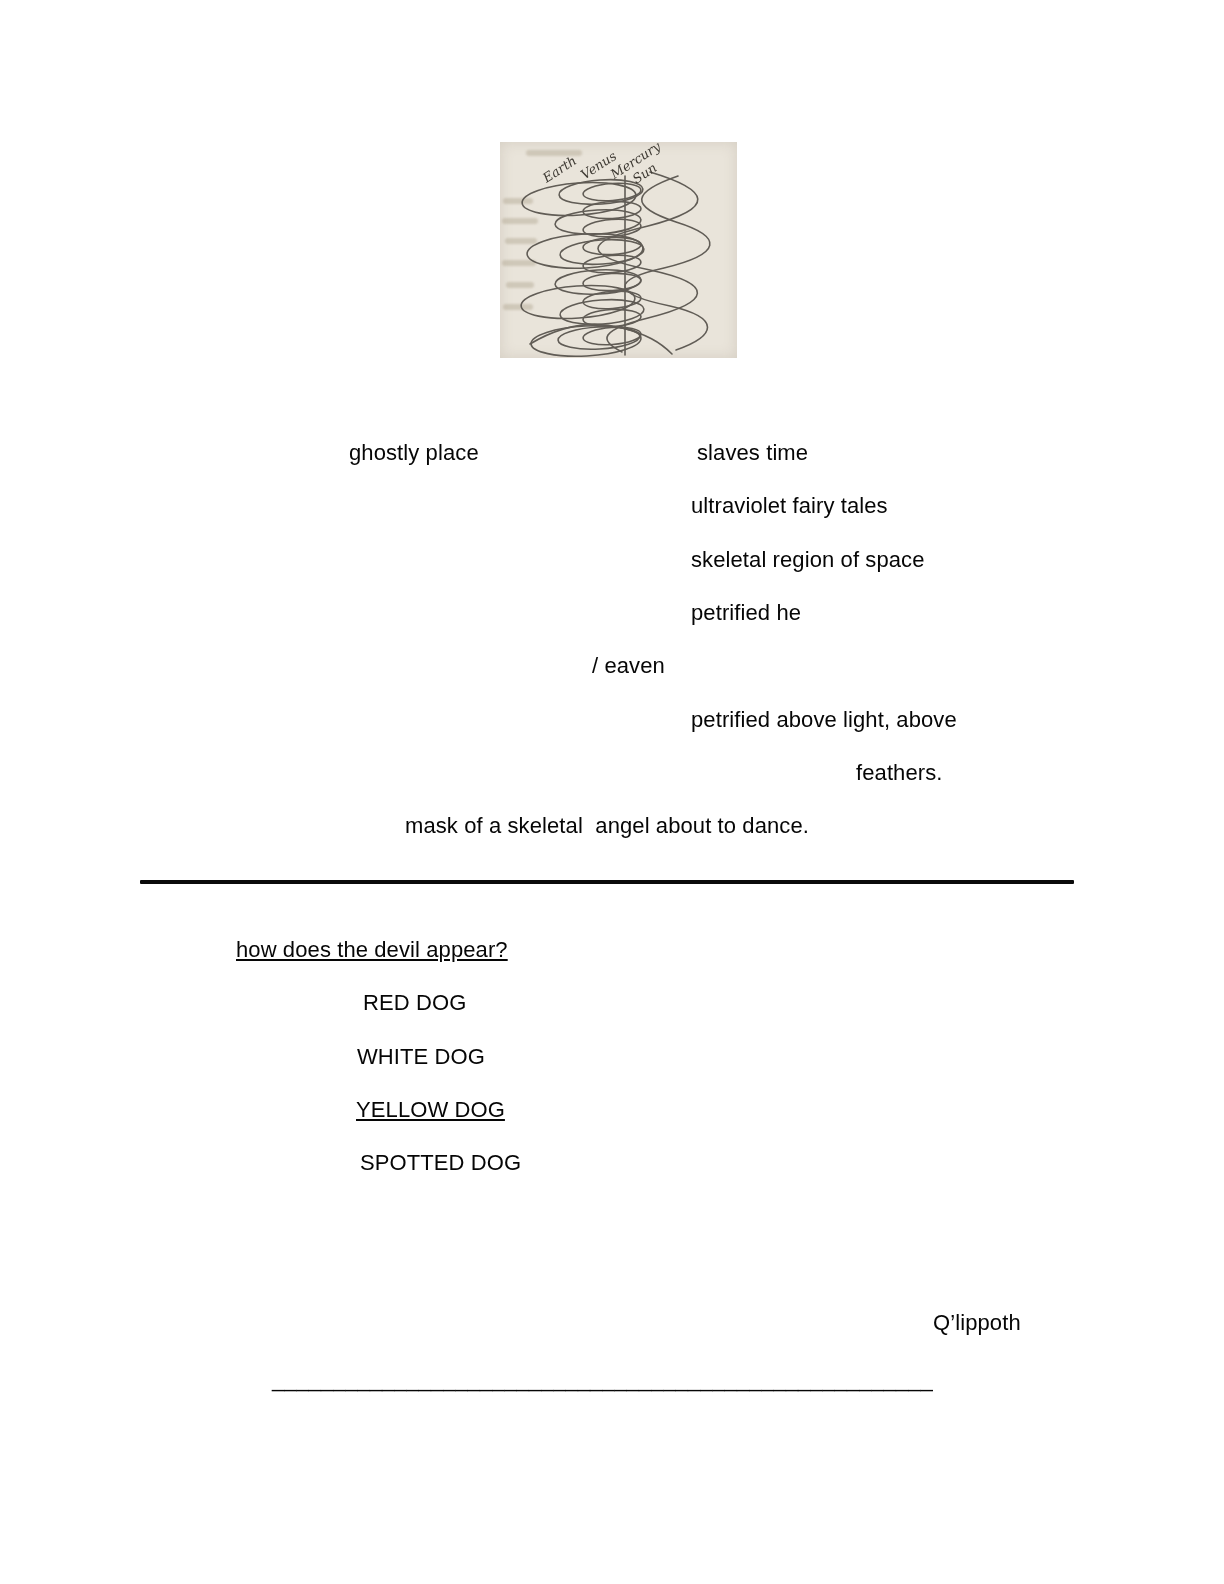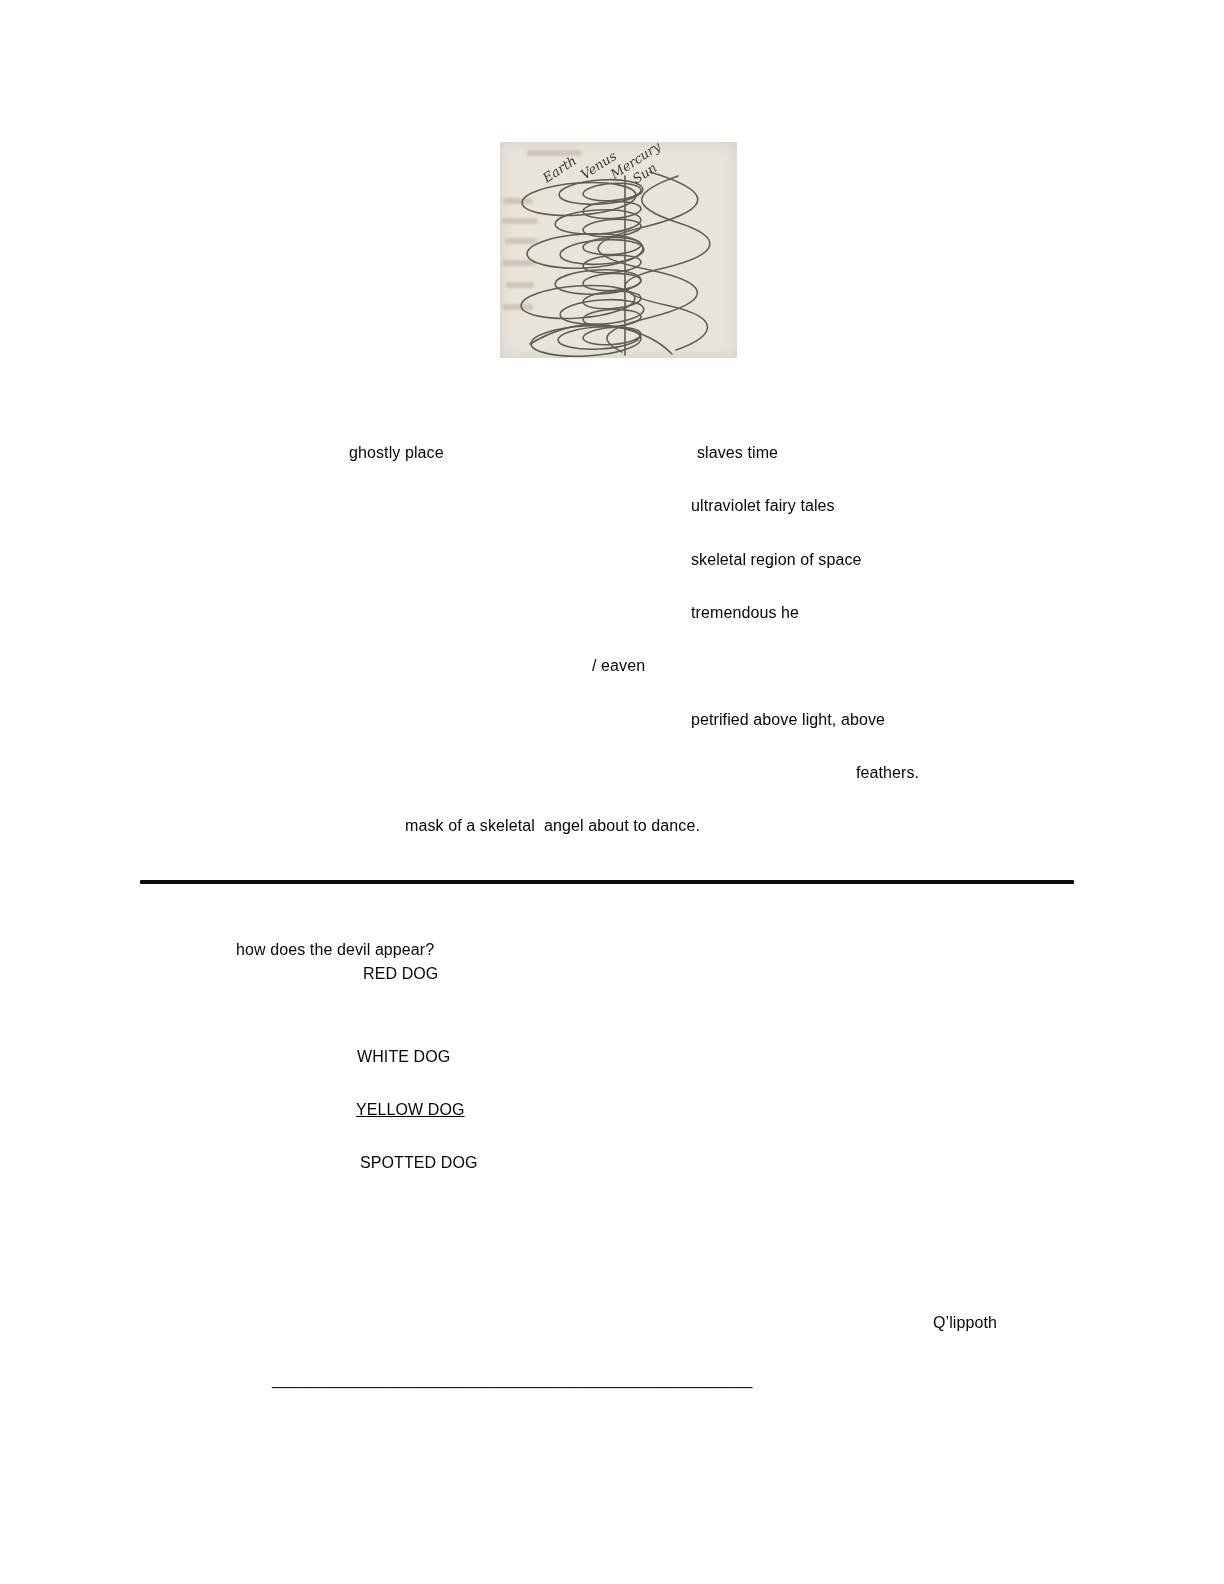--- a/index.html
+++ b/index.html
@@ -3,21 +3,21 @@
 <meta charset="utf-8">
 <style>
   html,body{margin:0;padding:0;}
   body{
     width:1224px;height:1584px;background:#ffffff;
     font-family:"Liberation Sans",sans-serif;color:#000;
     position:relative;overflow:hidden;
   }
   .page{position:absolute;left:0;top:0;width:1224px;height:1584px;}
   .line{
-    position:absolute;font-size:16px;line-height:24px;white-space:pre;
+    position:absolute;font-size:22px;line-height:24px;white-space:pre;
     color:#060606;letter-spacing:0.1px;
   }
   .rule{
     position:absolute;background:#0a0a0a;border-radius:1px;
   }
   .figure{
     position:absolute;left:500px;top:142px;width:237px;height:216px;
     background:#e9e4da;
     box-shadow:inset 0 0 14px rgba(120,108,88,0.18);
     overflow:hidden;
@@ -94,30 +94,30 @@
         <text class="fig-label" transform="translate(138,22) rotate(-33)">Mercury</text>
         <text class="fig-label" transform="translate(147,35) rotate(-33)">Sun</text>
       </g>
     </svg>
   </div>
 
   <div class="line" style="left:349px;top:441px;">ghostly place</div>
   <div class="line" style="left:697px;top:441px;">slaves time</div>
   <div class="line" style="left:691px;top:494px;text-align:right;">ultraviolet fairy tales</div>
   <div class="line" style="left:691px;top:548px;">skeletal region of space</div>
-  <div class="line" style="left:691px;top:601px;">tremendous he</div>
+  <div class="line" style="left:691px;top:601px;">petrified he</div>
   <div class="line" style="left:592px;top:654px;">/ eaven</div>
   <div class="line" style="left:691px;top:708px;">petrified above light, above</div>
   <div class="line" style="left:856px;top:761px;">feathers.</div>
   <div class="line" style="left:405px;top:814px;">mask of a skeletal  angel about to dance.</div>
 
   <div class="rule" style="left:140px;top:880px;width:934px;height:4px;"></div>
 
-  <div class="line" style="left:236px;top:938px;">how does the devil appear?</div>
-  <div class="line" style="left:363px;top:962px;">RED DOG</div>
+  <div class="line" style="left:236px;top:938px;text-decoration:underline;">how does the devil appear?</div>
+  <div class="line" style="left:363px;top:991px;">RED DOG</div>
   <div class="line" style="left:357px;top:1045px;">WHITE DOG</div>
   <div class="line" style="left:356px;top:1098px;text-decoration:underline;">YELLOW DOG</div>
   <div class="line" style="left:360px;top:1151px;">SPOTTED DOG</div>
 
   <div class="line" style="left:933px;top:1311px;">Q’lippoth</div>
 
   <div class="line underscore-line" style="left:272px;top:1368px;">______________________________________________________</div>
 
 </div>
 

